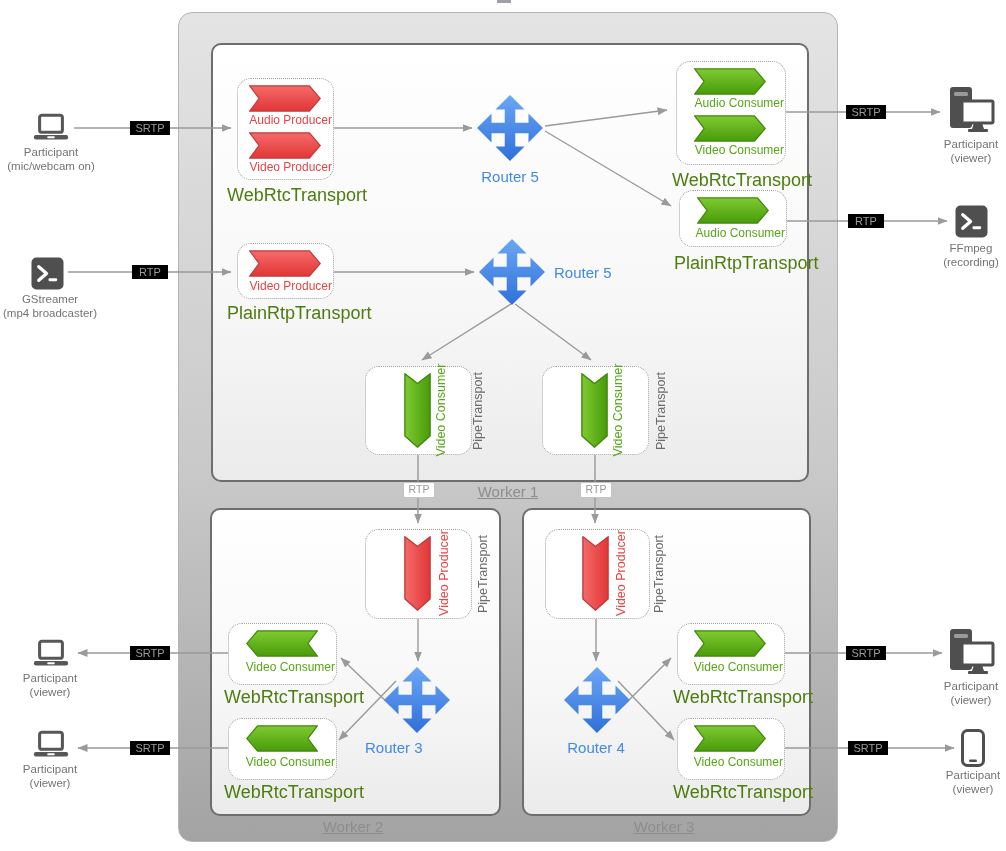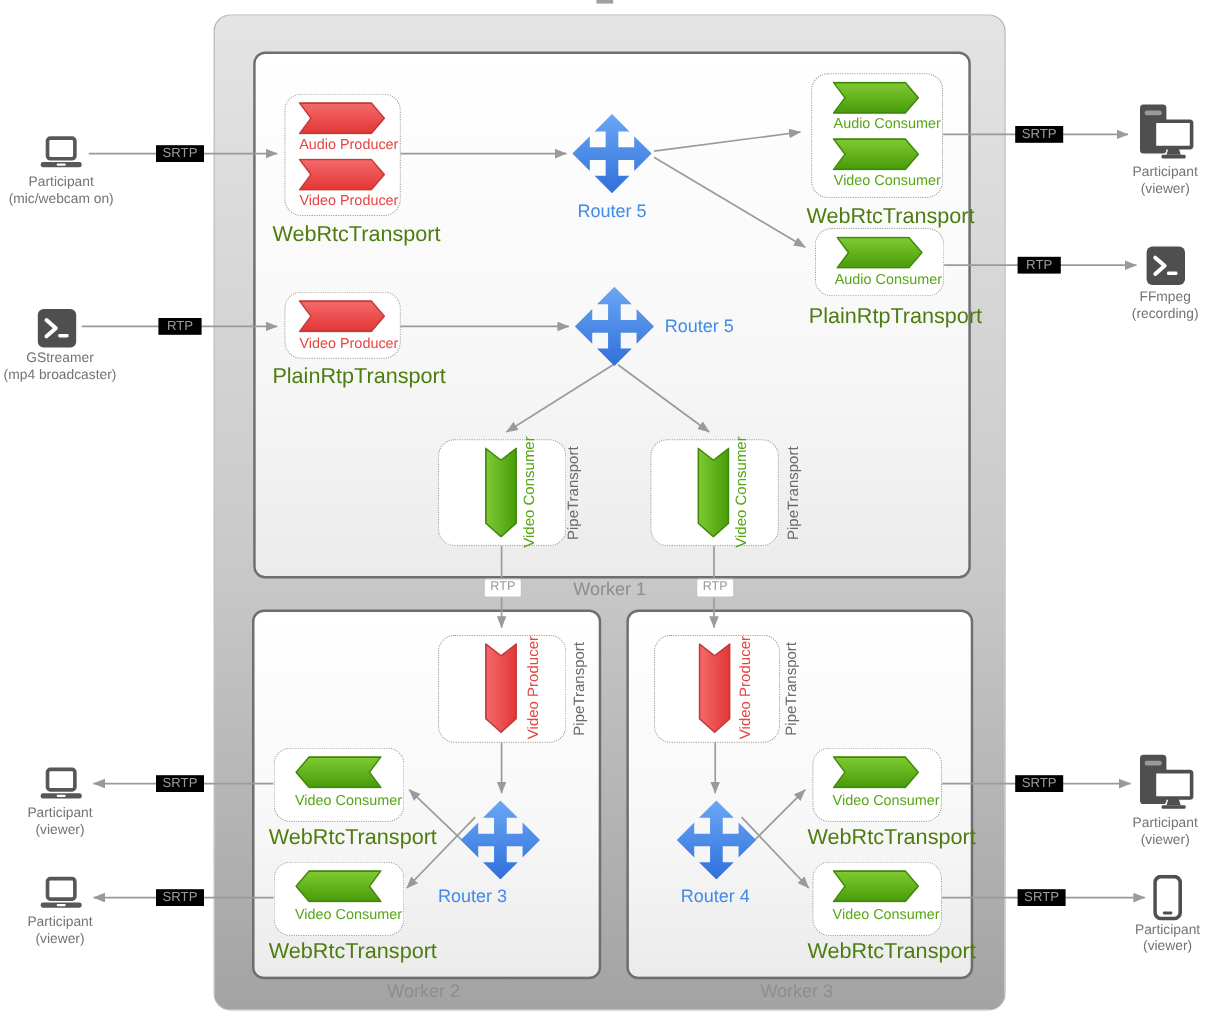--- a/index.html
+++ b/index.html
@@ -13,21 +13,21 @@
   .node{background:#fff;border:1.6px dotted #9f9f9f;border-radius:14px;}
   .transport{font-size:18px;color:#4d7c0f;text-align:center;white-space:nowrap;}
   .itemlabel{font-size:12px;text-align:right;white-space:nowrap;}
   .red{color:#e84444;}
   .green{color:#57a617;}
   .caption{font-size:11.5px;color:#737373;text-align:center;line-height:1.18;white-space:nowrap;}
   .linklabel{font-size:11px;color:#9b9b9b;text-align:center;background:#000000;line-height:14px;}
   .rtpbox{font-size:10.5px;color:#999;background:#fff;border:1px solid #c4c4c4;
           border-radius:2px;text-align:center;line-height:13px;}
   .routerlabel{font-size:15px;color:#4189e8;white-space:nowrap;}
-  .workerlabel{font-size:15px;color:#8d8d8d;text-align:center;}
+  .workerlabel{font-size:15px;color:#8d8d8d;text-align:center;text-decoration:underline;}
   .rot{transform:rotate(-90deg);text-align:center;font-size:12.5px;white-space:nowrap;}
   svg{display:block;}
 </style>
 </head>
 <body>
 
 <div id="canvas">
 
   <svg width="0" height="0" style="position:absolute">
     <defs>

